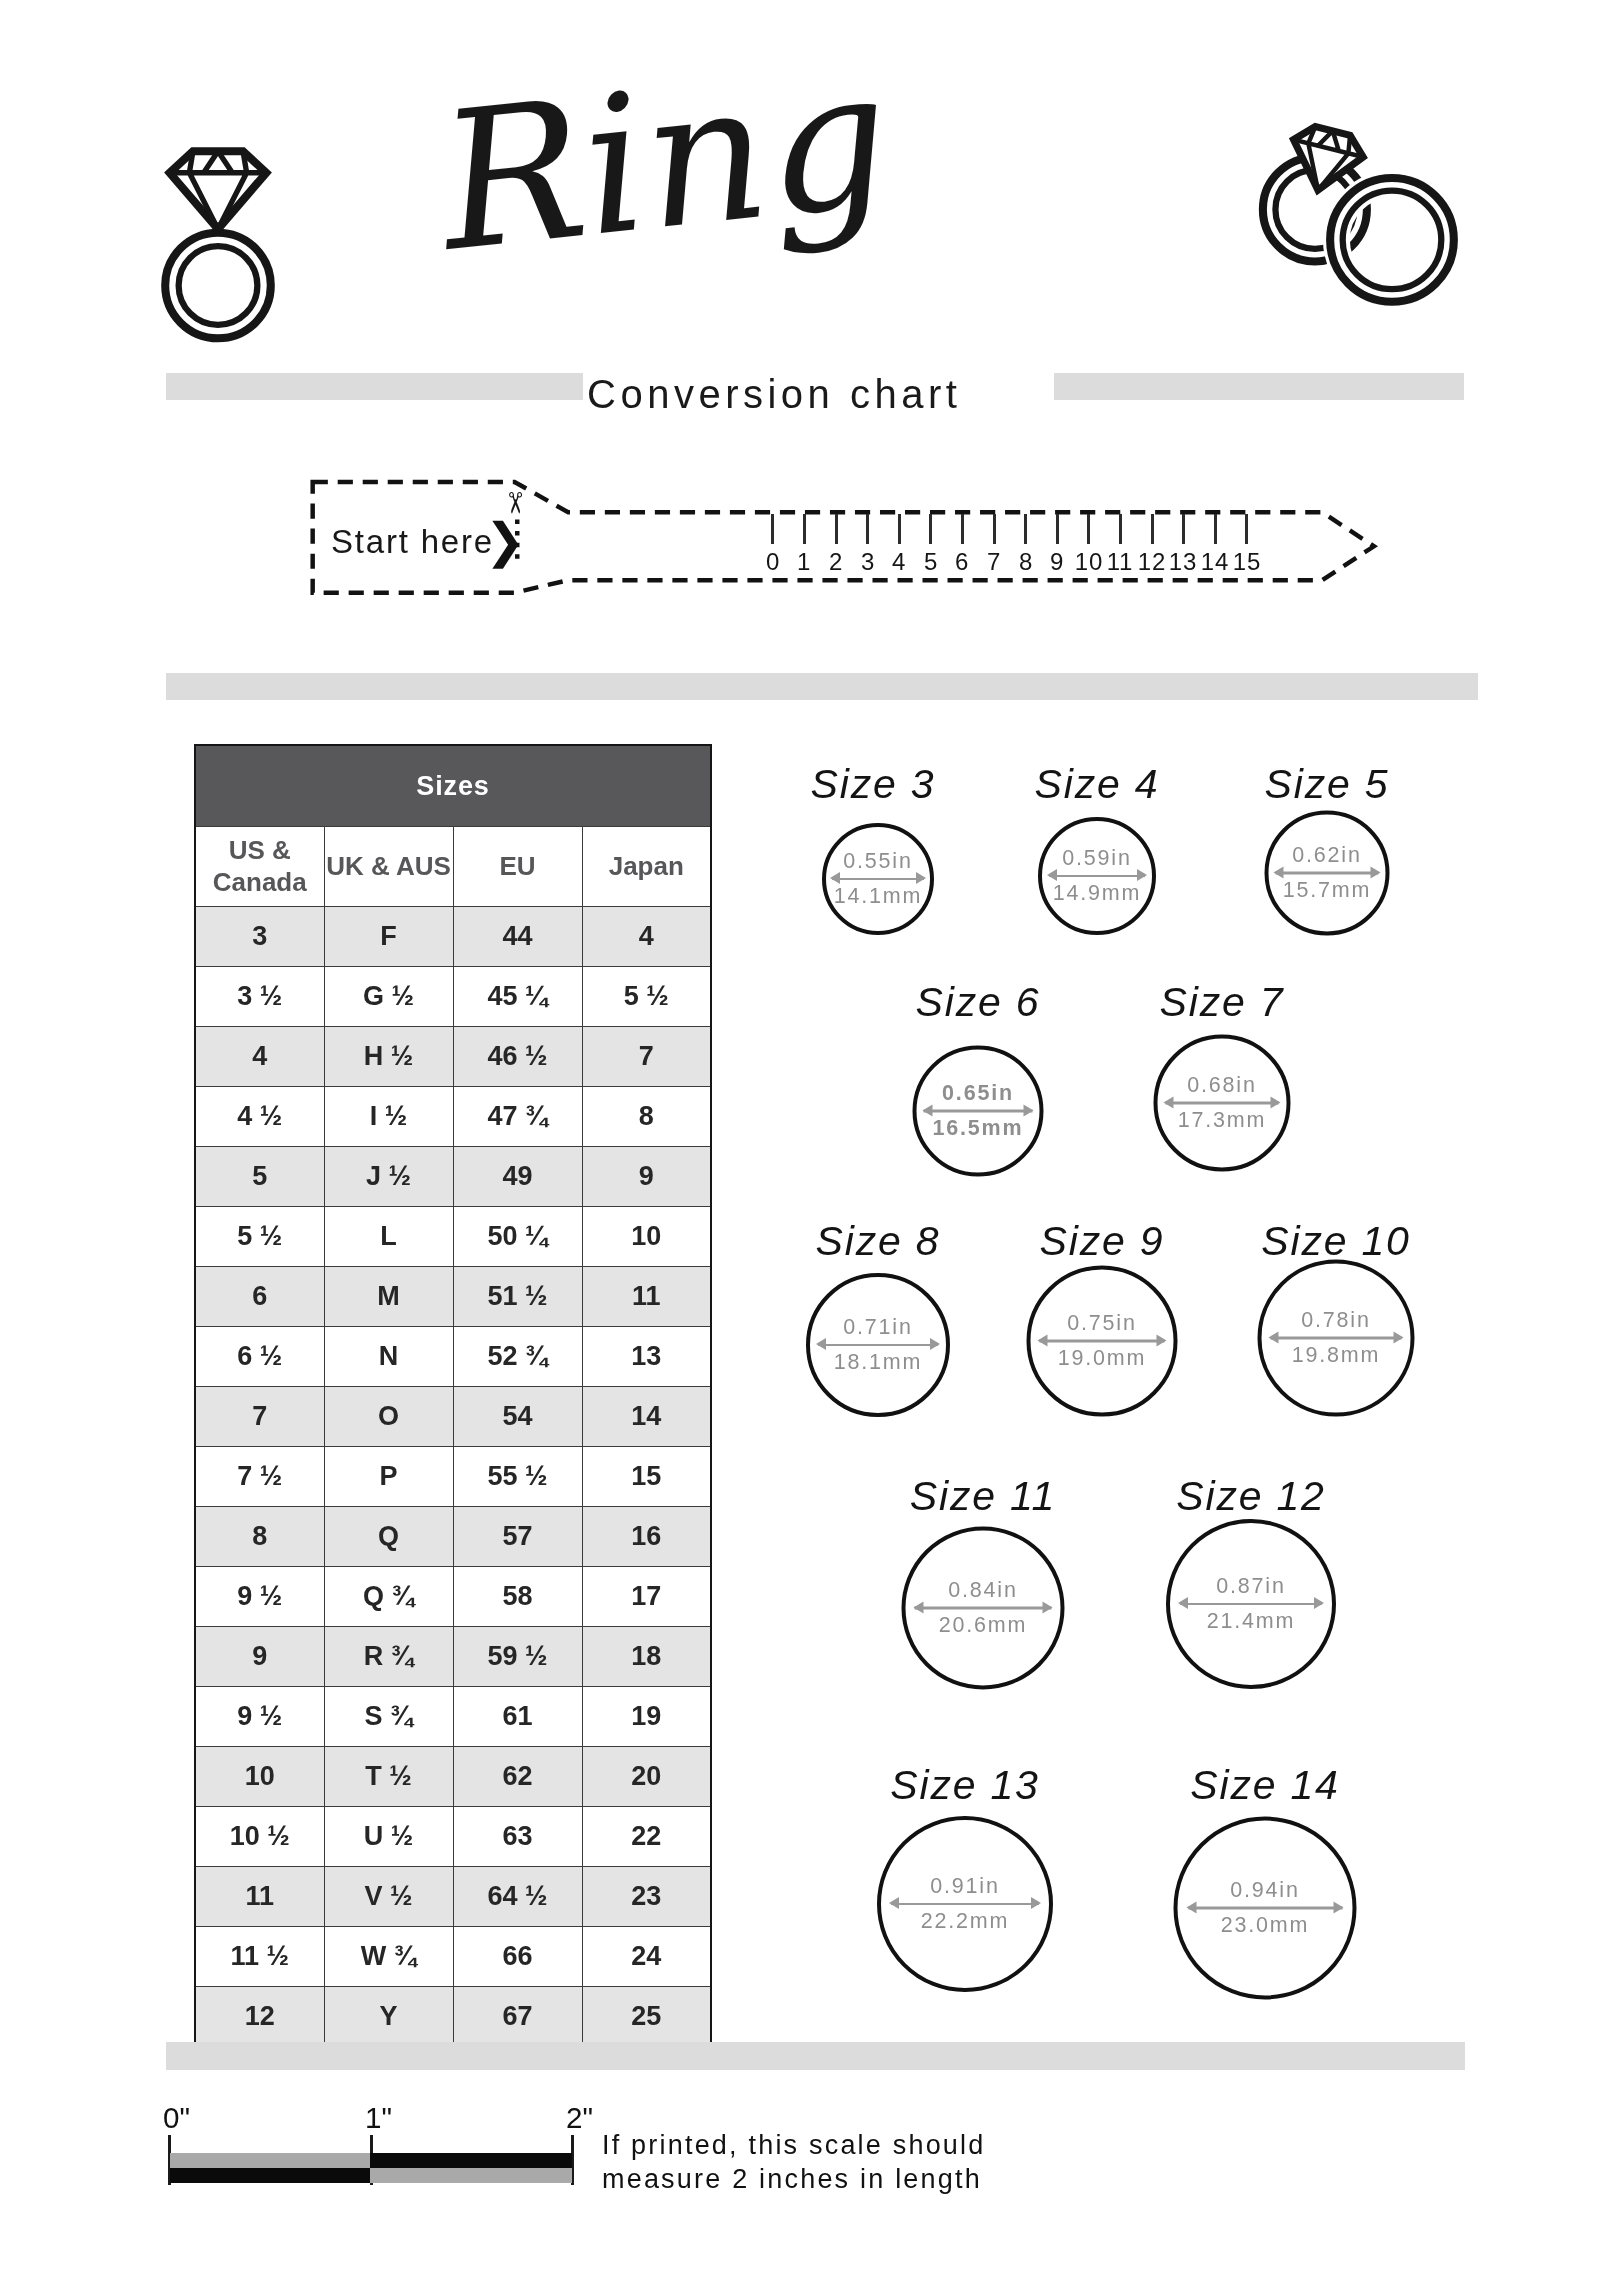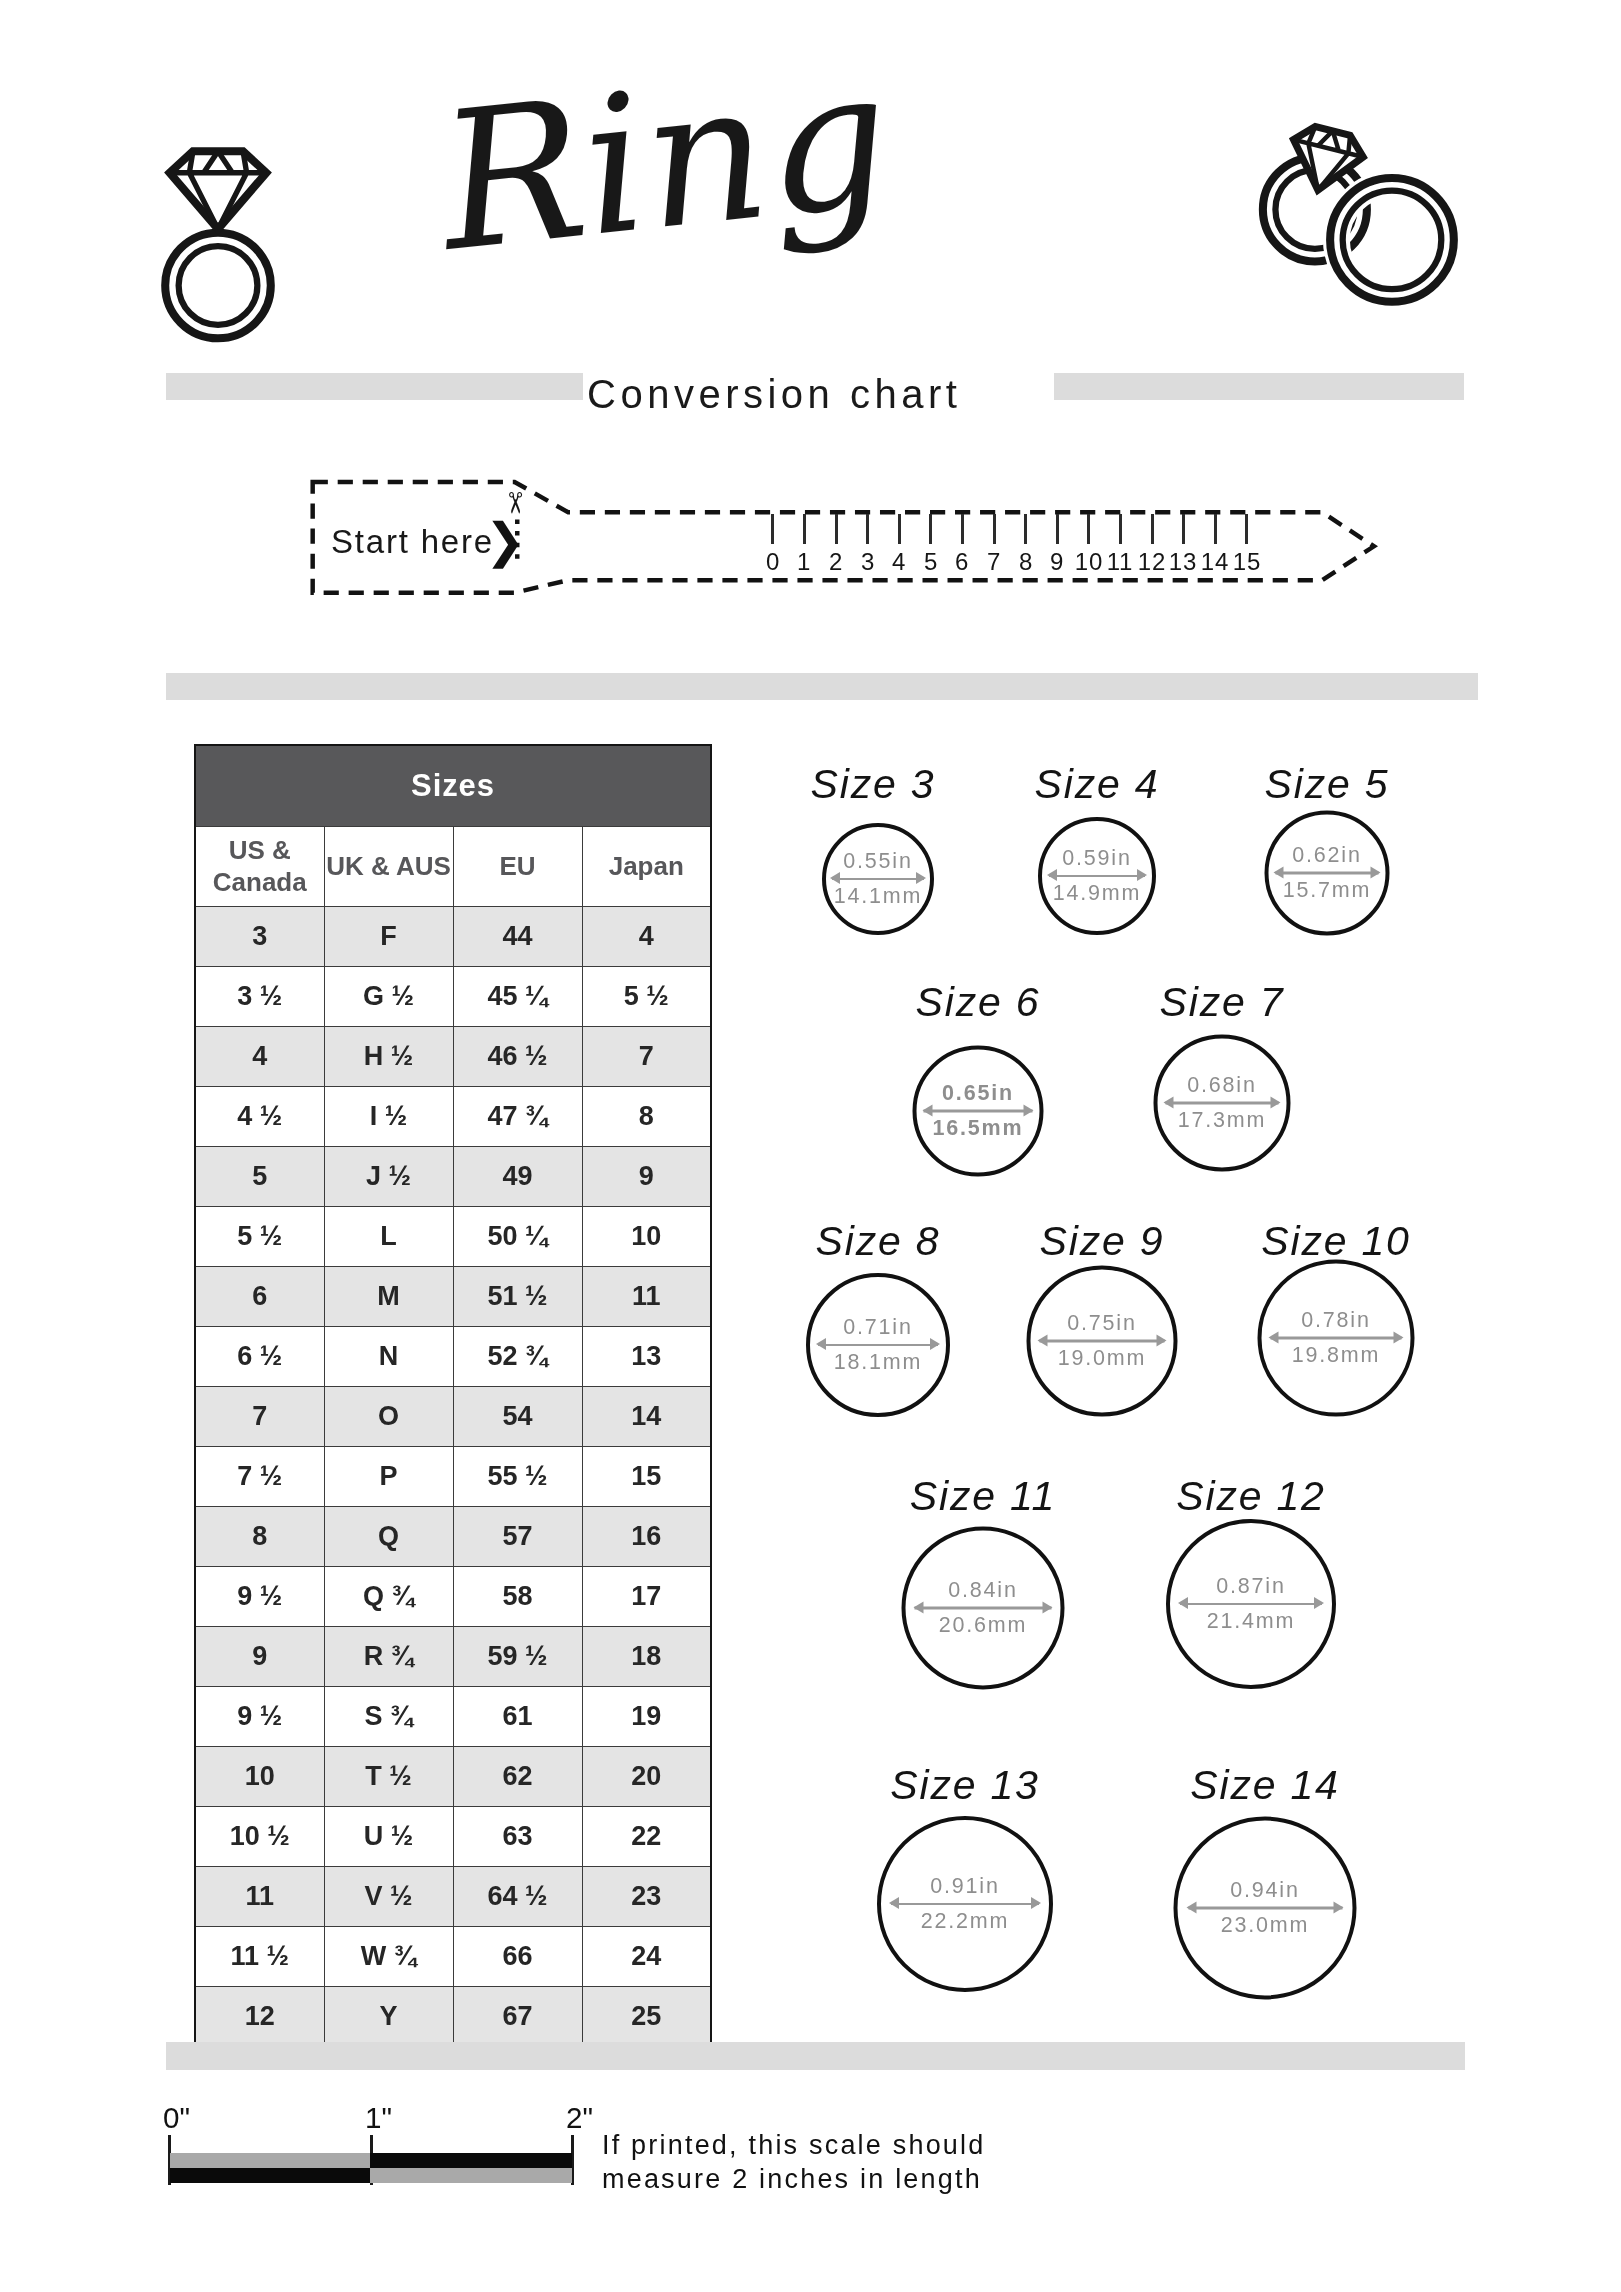--- a/index.html
+++ b/index.html
@@ -33,21 +33,21 @@
 
   
   .sep{position:absolute;background:#dcdcdc;}
   .sep-top{left:166px;top:673px;width:1312px;height:27px;}
   .sep-bottom{left:166px;top:2042px;width:1299px;height:28px;}
 
   
   table.size-table{position:absolute;left:194px;top:744px;width:518px;border-collapse:collapse;
     table-layout:fixed;border:2.7px solid #151515;}
   table.size-table th,table.size-table td{border:1.8px solid #3b3b3b;text-align:center;vertical-align:middle;padding:0;}
-  th.t-title{height:80px;background:#58585a;color:#ffffff;font-size:31px;font-weight:bold;letter-spacing:0.9px;}
+  th.t-title{height:80px;background:#58585a;color:#ffffff;font-size:27px;font-weight:bold;letter-spacing:0.9px;}
   tr.col-head th{height:79px;background:#ffffff;color:#57575a;font-size:26px;font-weight:bold;line-height:1.2;}
   table.size-table td{height:59px;font-size:27px;font-weight:bold;color:#262626;background:#ffffff;}
   table.size-table tbody tr:nth-child(odd) td{background:#e4e4e4;}
 
   
   .size-title{position:absolute;transform:translateX(-50%);font-size:41px;letter-spacing:1.8px;
     color:#141414;white-space:nowrap;line-height:1;font-style:italic;}
   .ring-circle{position:absolute;transform:translate(-50%,-50%);border:4.5px solid #111;
     border-radius:50%;background:#fff;display:flex;flex-direction:column;
     align-items:center;justify-content:center;box-sizing:border-box;}

